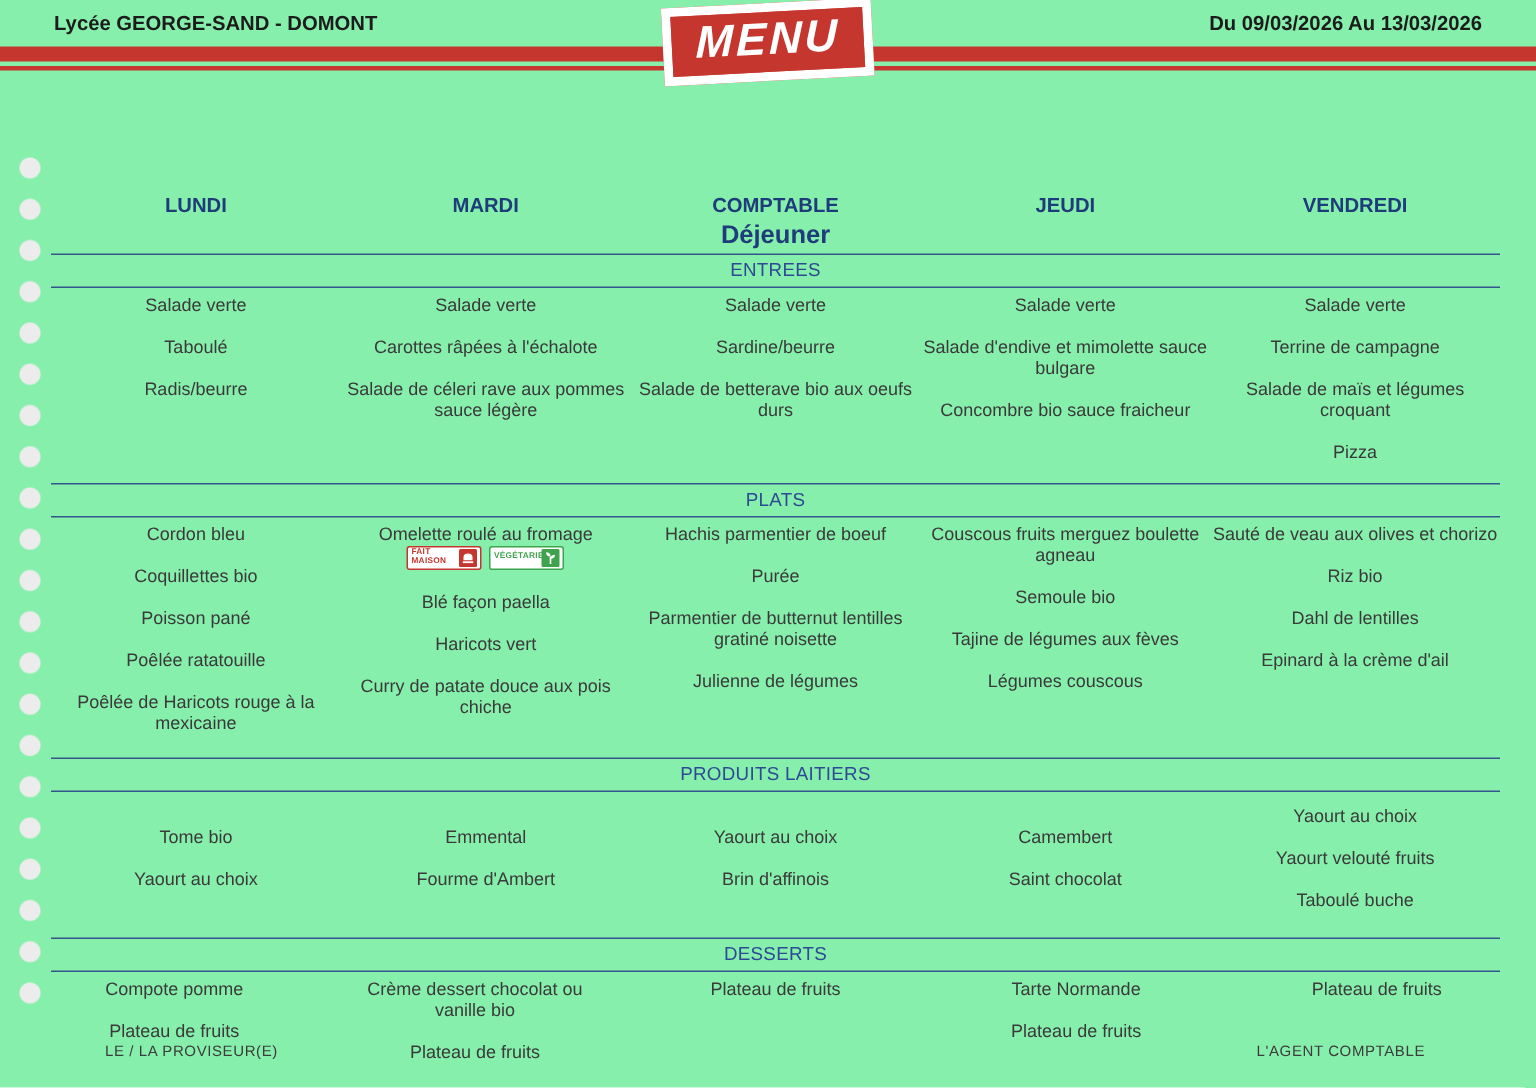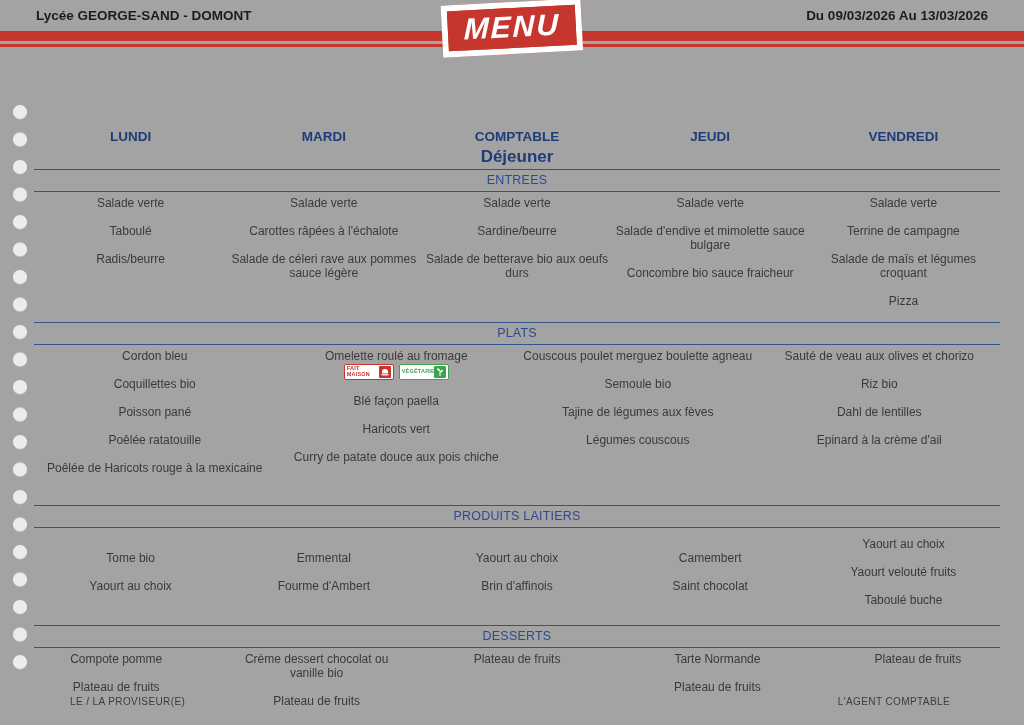--- a/index.html
+++ b/index.html
@@ -1,18 +1,18 @@
 <!DOCTYPE html>
 <html><head>
 <meta charset="utf-8">
 <style>
   * { margin:0; padding:0; box-sizing:border-box; }
   html,body { background:#fff; }
   body { font-family:"Liberation Sans","DejaVu Sans",sans-serif; }
-  .page { position:relative; width:1024px; height:725px; background:#a3a3a3; overflow:hidden; }
+  .page { position:relative; width:1024px; height:725px; background:#86efac; overflow:hidden; }
 
   
   .school { position:absolute; left:36px; top:8px; font-size:13.5px; font-weight:600; color:#1c1c1c; }
   .dates  { position:absolute; right:36px; top:8px; font-size:13.5px; font-weight:600; color:#1c1c1c; }
   .stripe-thick { position:absolute; left:0; top:31px; width:100%; height:10px; background:#c5372e; }
   .stripe-thin  { position:absolute; left:0; top:44px; width:100%; height:3px;  background:#c5372e; }
   .logo-wrap { position:absolute; left:50%; top:2px; transform:translateX(-50%) rotate(-3deg); z-index:5; }
   .logo { background:#c5372e; border:6px solid #ffffff; outline:2px solid #c5372e; outline-offset:-8px;
           padding:4px 16px 6px 16px; }
   .logo-text { color:#fff; font-size:30px; font-weight:800; font-style:italic; letter-spacing:2px;
@@ -148,21 +148,27 @@
                       </svg>
                     </span>
                   </span>
                 </div>
               </div>
               <div class="menu-item">Blé façon paella</div>
               <div class="menu-item">Haricots vert</div>
               <div class="menu-item">Curry de patate douce aux pois chiche</div>
             </div>
             <div class="sec-col">
-              <div class="menu-item">Couscous poulet merguez boulette agneau</div>
+              <div class="menu-item">Hachis parmentier de boeuf</div>
+              <div class="menu-item">Purée</div>
+              <div class="menu-item">Parmentier de butternut lentilles gratiné noisette</div>
+              <div class="menu-item">Julienne de légumes</div>
+            </div>
+            <div class="sec-col">
+              <div class="menu-item">Couscous fruits merguez boulette agneau</div>
               <div class="menu-item">Semoule bio</div>
               <div class="menu-item">Tajine de légumes aux fèves</div>
               <div class="menu-item">Légumes couscous</div>
             </div>
             <div class="sec-col">
               <div class="menu-item">Sauté de veau aux olives et chorizo</div>
               <div class="menu-item">Riz bio</div>
               <div class="menu-item">Dahl de lentilles</div>
               <div class="menu-item">Epinard à la crème d'ail</div>
             </div>

